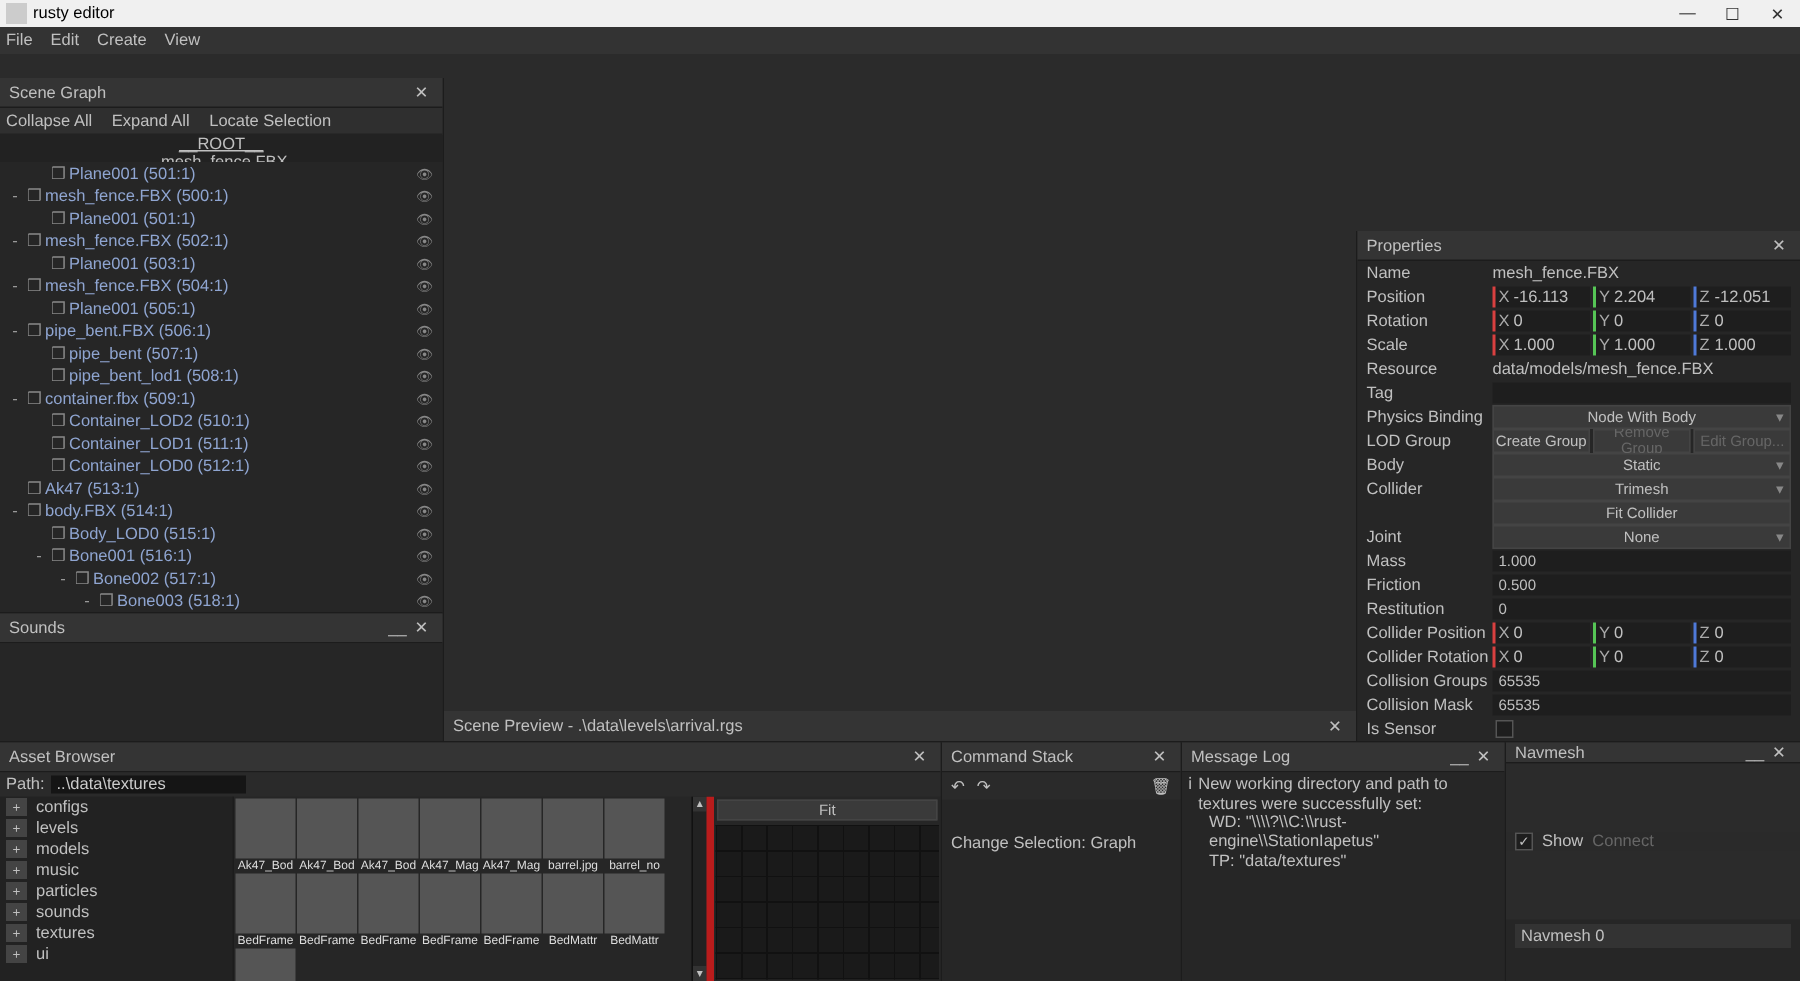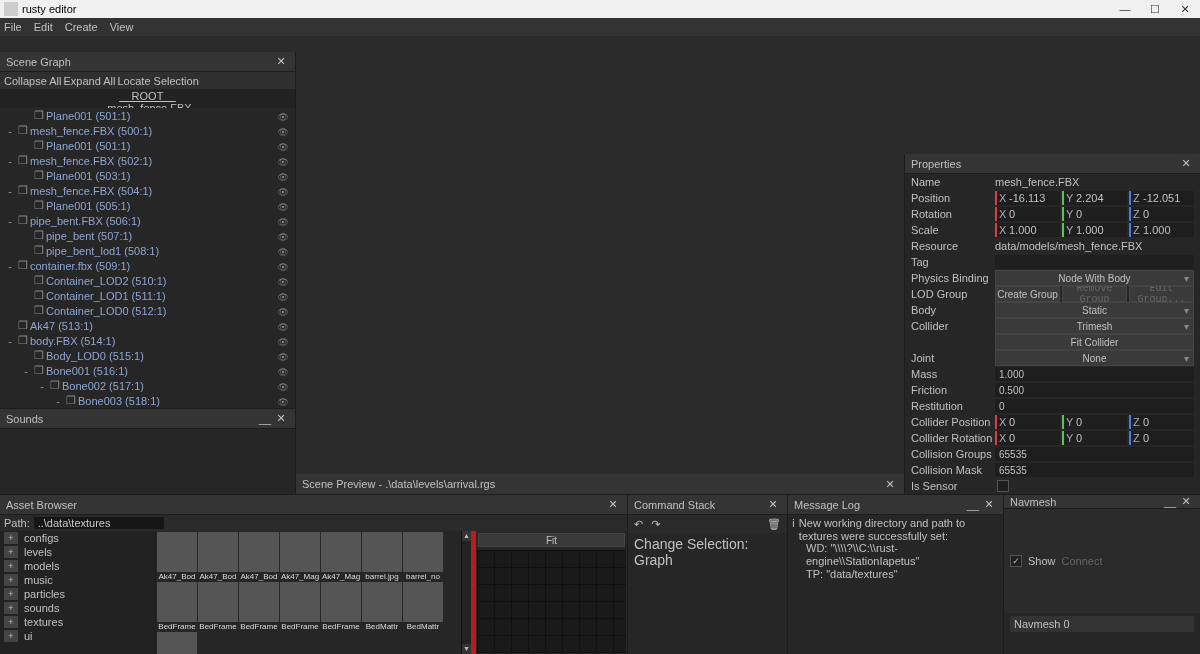--- a/index.html
+++ b/index.html
@@ -9,21 +9,21 @@
   .titlebar .winbtn { width: 30px; text-align: center; color: #333; }
   .menubar { height: 18px; background: #333; display: flex; align-items: center; padding: 0 4px; gap: 12px; font-size: 11px; }
   .menubar span { cursor: pointer; }
   .main { display: flex; height: 458px; align-items: flex-end; }
   .leftcol { width: 296px; display: flex; flex-direction: column; border-right: 1px solid #1c1c1c; }
   .midcol { flex: 1; display: flex; flex-direction: column; }
   .rightcol { width: 296px; border-left: 1px solid #1c1c1c; }
   .panel-hdr { height: 20px; background: #343434; display: flex; align-items: center; padding: 0 6px; border-bottom: 1px solid #1c1c1c; }
   .panel-hdr .title { flex: 1; }
   .panel-hdr .btn { width: 16px; text-align: center; cursor: pointer; }
-  .sg-toolbar { height: 18px; background: #2f2f2f; display: flex; align-items: center; padding: 0 4px; gap: 2px; font-size: 10px; border-bottom:1px solid #222; }
+  .sg-toolbar { height: 18px; background: #2f2f2f; display: flex; align-items: center; padding: 0 4px; gap: 13px; font-size: 10px; border-bottom:1px solid #222; }
   .sg-search { height: 18px; background: #222; display:flex; align-items:center; padding: 0 4px; flex-direction: column; }
   .sg-search input { flex:1; background:#151515; border:none; color:#ccc; height:14px; padding:0 4px; font-size:10px; }
   .tree { flex: 1; overflow-y: auto; background: #262626; font-size: 11px; }
   .node { display: flex; align-items: center; height: 15px; padding-right: 4px; }
   .node .tw { width: 12px; text-align:center; color:#999; cursor:pointer; }
   .node .ic { width: 14px; text-align:center; color:#888; }
   .node .lbl { flex:1; color:#8fa5d1; white-space:nowrap; overflow:hidden; }
   .node .vis { width: 16px; text-align:center; color:#888; }
   .sounds { height: 86px; display:flex; flex-direction:column; border-top:1px solid #1c1c1c; }
   .sounds .body { flex:1; background:#262626; }
@@ -46,21 +46,21 @@
   .axis { flex:1; height:14px; background:#1e1e1e; display:flex; align-items:center; padding:0 2px; border-left:2px solid; font-size:10px; }
   .axis.x { border-color:#d94040; }
   .axis.y { border-color:#56c656; }
   .axis.z { border-color:#4f7ad9; }
   .axis .al { width:10px; color:#aaa; flex-shrink:0; }
   .axis .av { flex:1; text-align:left; }
   .pfield { flex:1; height:14px; background:#1e1e1e; padding:0 4px; display:flex; align-items:center; font-size:10px; }
   .pselect { flex:1; height:16px; background:#3a3a3a; text-align:center; font-size:10px; display:flex; align-items:center; justify-content:center; border:1px solid #444; position:relative; }
   .pselect::after { content:'▾'; position:absolute; right:4px; color:#888; }
   .pbtn { flex:1; height:16px; background:#3a3a3a; text-align:center; font-size:10px; display:flex; align-items:center; justify-content:center; border:1px solid #444; cursor:pointer; }
-  .pbtn.dis { color:#666;font-family:Liberation Mono, monospace; }
+  .pbtn.dis { color:#666; }
   .pcheck { width:12px; height:12px; background:#1e1e1e; border:1px solid #555; margin-left:2px;}
   
   .bottom { height:160px; display:flex; border-top:1px solid #1c1c1c; }
   .bpanel { display:flex; flex-direction:column; border-right:1px solid #1c1c1c; }
   .bpanel:last-child { border-right:none;gap:46px; }
   .ab { width:628px; }
   .cs { width:160px; }
   .ml { width:216px; }
   .nm { flex:1; }
   .ab-body { flex:1; display:flex; background:#262626; overflow:hidden; }
@@ -76,21 +76,21 @@
   .thumb .tl { font-size:8px; white-space:nowrap; overflow:hidden; width:40px; text-align:center; color:#ddd; }
   .pv { width:156px; display:flex; flex-direction:column; border-left:5px solid #b91c1c; }
   .pv .fitbtn { height:14px; background:#3a3a3a; text-align:center; font-size:10px; line-height:14px; border:1px solid #444; margin:2px; }
   .pv .grid { flex:1; margin:1px; background:
     repeating-linear-gradient(#111 0 1px, transparent 1px 17px),
     repeating-linear-gradient(90deg, #111 0 1px, transparent 1px 17px),
     #1a1a1a;
   }
   .cs-body { flex:1; background:#262626; overflow:auto; }
   .cs-tb { height:18px; background:#2a2a2a; display:flex; align-items:center; gap:8px; padding:0 6px; }
-  .cs-item { padding:3px 6px; font-size:14px; }
+  .cs-item { padding:3px 6px; font-size:11px;margin-top:20px; }
   .ml-body { flex:1; background:#262626; overflow:auto; padding:2px 2px 2px 4px; font-size:10px; }
   .ml-line { display:flex; gap:4px; line-height:1.15; }
   .ml-line .ic { flex-shrink:0; }
   .nm-body { flex:1; background:#262626; display:flex; flex-direction:column; }
   .nm-top { height:18px; background:#2a2a2a; display:flex; align-items:center; padding:0 6px; gap:6px; }
   .nm-list { flex:1; padding:3px 6px; }
   .nm-bot { height:20px; display:flex; border-top:1px solid #1c1c1c;margin-top:26px; }
   .nm-bot .btn { flex:1; display:flex; align-items:center; justify-content:center; background:#262626; }
   .nm-bot .btn.dis { color:#666; }
   

